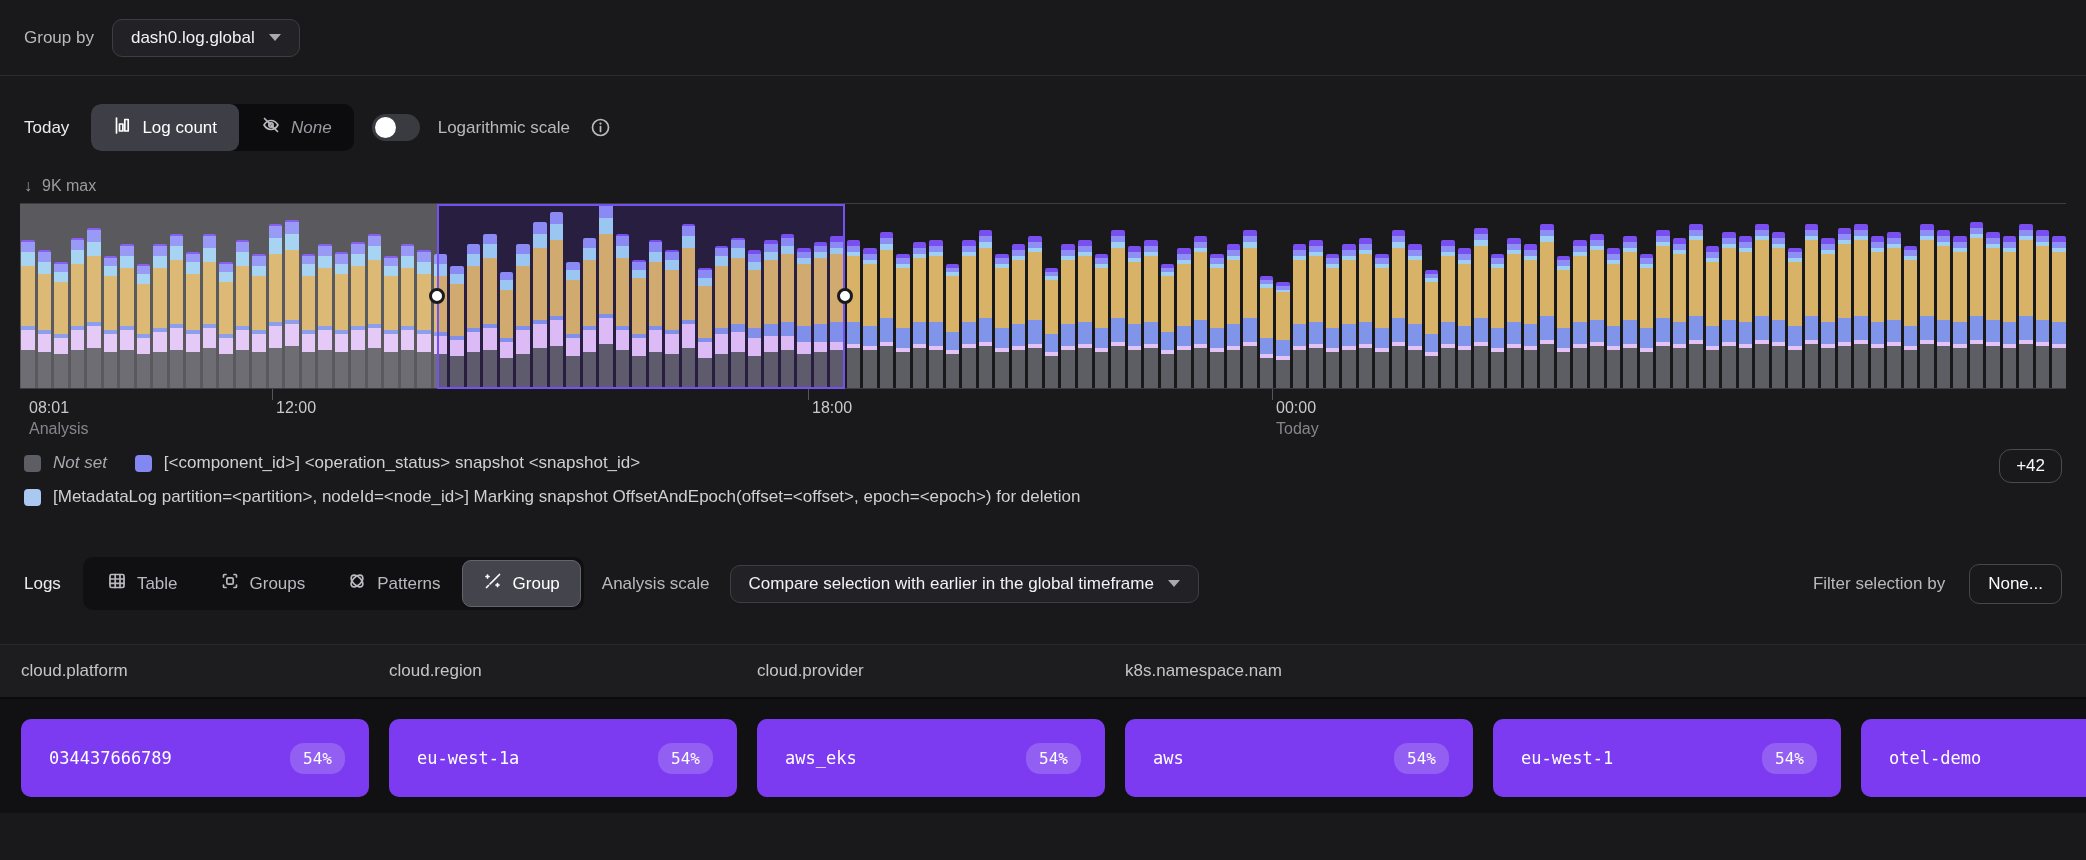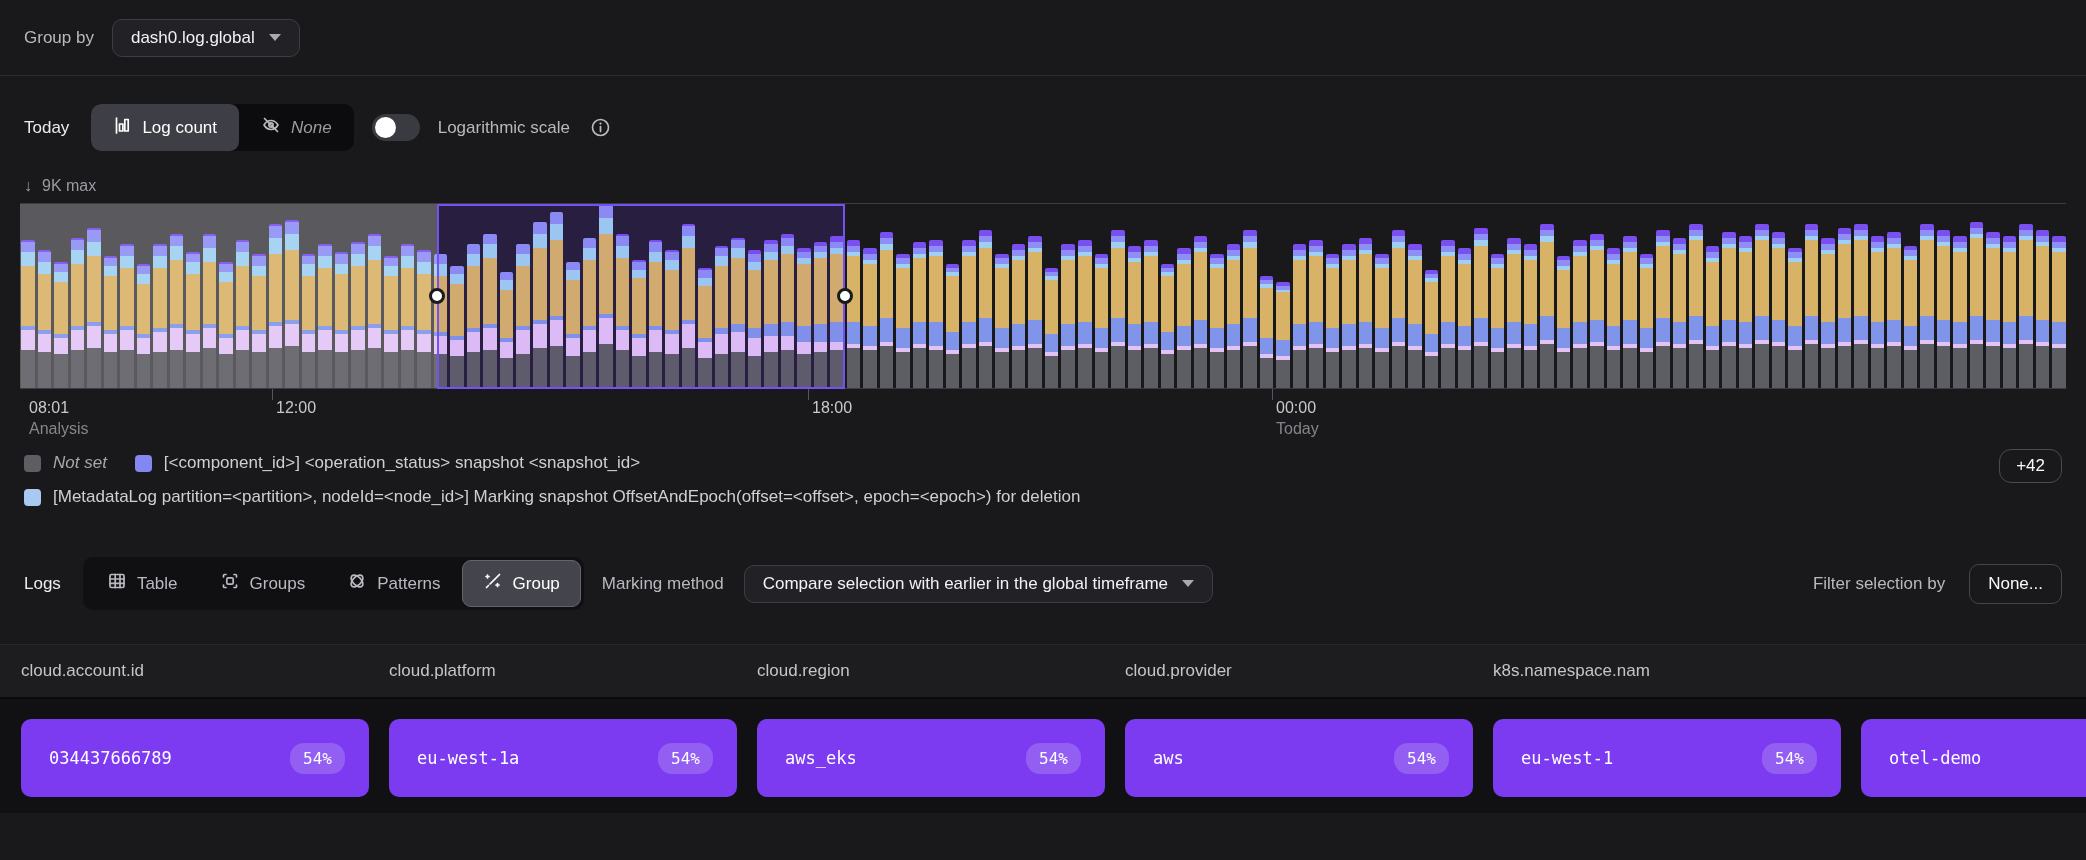--- a/index.html
+++ b/index.html
@@ -1323,32 +1323,31 @@
       <span>
         <svg width="20" height="20" viewBox="0 0 20 20">
             <path class="st" d="M16.5 3.5L7 13M5.5 14.5l-2 2"></path>
             <path class="st" d="M4.5 4v3M3 5.5h3"></path>
             <path class="st" d="M14.5 12.5v3M13 14h3"></path>
           </svg>
       </span>
       <span>Group</span>
     </div>
   </div>
-  <span class="label-dim gap" style="flex:none">Marking method</span>
+  <span class="label-dim gap" style="flex:none">Analysis scale</span>
   <div class="dropdown" style="margin-left:2px">
     <span>Compare selection with earlier in the global timeframe</span>
     <span class="chevron"></span>
   </div>
   <span class="label-dim push">Filter selection by</span>
   <div class="filter-btn">None...</div>
 </div>
 
 <div class="triage-headers">
   <div class="triage-grid">
-      <div class="hdr">cloud.account.id</div>
       <div class="hdr">cloud.platform</div>
       <div class="hdr">cloud.region</div>
       <div class="hdr">cloud.provider</div>
       <div class="hdr">k8s.namespace.nam</div>
     </div>
 </div>
 <div class="chips-band">
   <div class="triage-grid">
       <div class="chip" style="background: rgb(124, 59, 240);">
         <span>034437666789</span>

